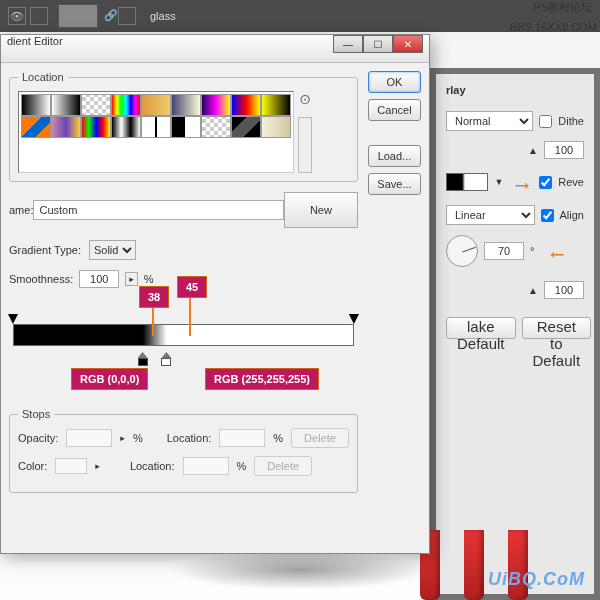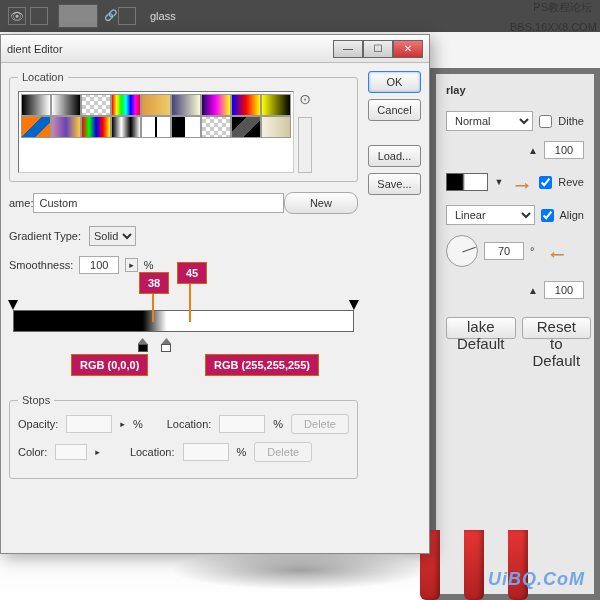--- a/index.html
+++ b/index.html
@@ -15,37 +15,37 @@
 .panel .title{font-weight:bold;margin-bottom:15px}
 .panel .row{display:flex;align-items:center;margin-bottom:10px;gap:6px}
 .panel select{height:20px;border:1px solid #aaa;background:#fff;font-size:11px;padding:0 4px;flex:1}
 .panel input[type=text]{width:40px;height:18px;border:1px solid #aaa;padding:0 3px;text-align:center}
 .panel .gradthumb{width:90px;height:18px;border:1px solid #666;background:linear-gradient(90deg,#000 38%,#fff 45%)}
 .panel .dial{width:32px;height:32px;border:1px solid #999;border-radius:50%;background:#f5f5f5;position:relative}
 .panel .dial::after{content:'';position:absolute;width:1px;height:14px;background:#555;left:50%;top:2px;transform-origin:bottom;transform:rotate(70deg)}
 .panel .btn{height:22px;border:1px solid #aaa;background:linear-gradient(#fdfdfd,#e5e5e5);padding:0 10px;border-radius:3px;font-size:15px;cursor:pointer}
 .arrow{color:#ec7f17;font-size:22px;font-weight:bold;text-shadow:0 1px 0 rgba(0,0,0,.2)}
 .dialog{position:absolute;left:0;top:34px;width:430px;height:520px;background:#f0f0f0;border:1px solid #888;box-shadow:4px 4px 15px rgba(0,0,0,.3)}
-.titlebar{height:28px;background:linear-gradient(#fdfdfd,#e5e5e5);border-bottom:1px solid #bbb;display:flex;align-items:center;padding:0 6px}
+.titlebar{height:28px;background:linear-gradient(#fdfdfd,#e5e5e5);border-bottom:1px solid #bbb;display:flex;padding:0 6px}
 .titlebar .t{color:#333}
 .winbtns{margin-left:auto;display:flex;gap:0}
 .winbtn{width:30px;height:18px;border:1px solid #666;background:linear-gradient(#eee,#ccc);display:flex;align-items:center;justify-content:center;font-size:10px}
 .winbtn.close{background:linear-gradient(#e77,#c33);color:#fff}
 .dlgbody{padding:8px;display:flex;gap:10px}
 .left{flex:1}
 .right{width:82px;display:flex;flex-direction:column;gap:6px}
 .right .btn{height:22px;border:1px solid #888;background:linear-gradient(#fdfdfd,#e3e3e3);border-radius:3px;font-size:11px}
 .right .btn.ok{border:1px solid #3a7fd9;box-shadow:0 0 3px #6af inset}
 fieldset{border:1px solid #bbb;border-radius:3px;padding:8px;margin-bottom:10px}
 legend{padding:0 4px;color:#444}
 .presets{display:grid;grid-template-columns:repeat(9,30px);grid-auto-rows:22px;gap:0;border:1px inset #ccc;background:#fff;padding:2px;height:82px;overflow:hidden}
 .sw{width:30px;height:22px;border:1px solid #999}
 .namerow{display:flex;align-items:center;margin-bottom:12px}
 .namerow input{flex:1;height:20px;border:1px solid #aaa;padding:0 5px}
-.namerow .btn{width:74px;height:22px;border:1px solid #aaa;background:linear-gradient(#fdfdfd,#e3e3e3);border-radius:9px}
+.namerow .btn{width:74px;height:36px;border:1px solid #aaa;background:linear-gradient(#fdfdfd,#e3e3e3);border-radius:0}
 .gtypeRow{margin:6px 0 10px;display:flex;align-items:center;gap:8px}
 .gtypeRow select{height:20px;border:1px solid #aaa}
 .smoothrow{display:flex;align-items:center;gap:6px;margin-bottom:18px}
 .smoothrow input{width:40px;height:18px;border:1px solid #aaa;text-align:center}
 .gradbar{position:relative;height:28px;margin:0 4px 6px}
 .gradstrip{height:22px;border:1px solid #666;background:linear-gradient(90deg,#000 0%,#000 38%,#fff 45%,#fff 100%)}
 .ostop{position:absolute;top:-10px;width:10px;height:10px;transform:translateX(-50%)}
 .ostop::before{content:'';position:absolute;inset:0;background:#000;clip-path:polygon(50% 100%,0 0,100% 0)}
 .cstop{position:absolute;bottom:-14px;width:10px;height:14px;transform:translateX(-50%)}
 .cstop .arr{width:10px;height:6px;background:#777;clip-path:polygon(50% 0,0 100%,100% 100%)}

